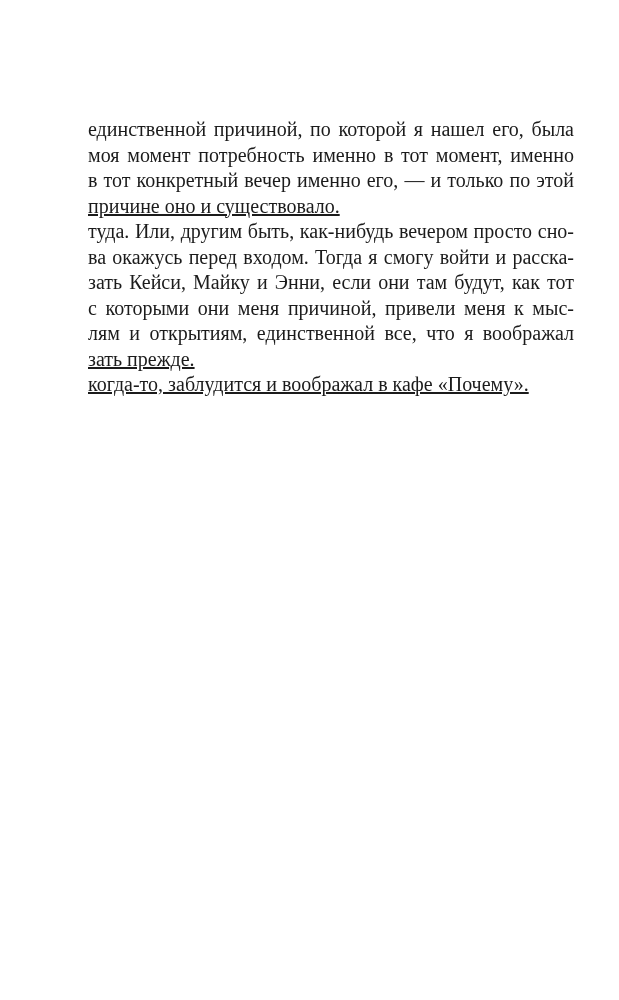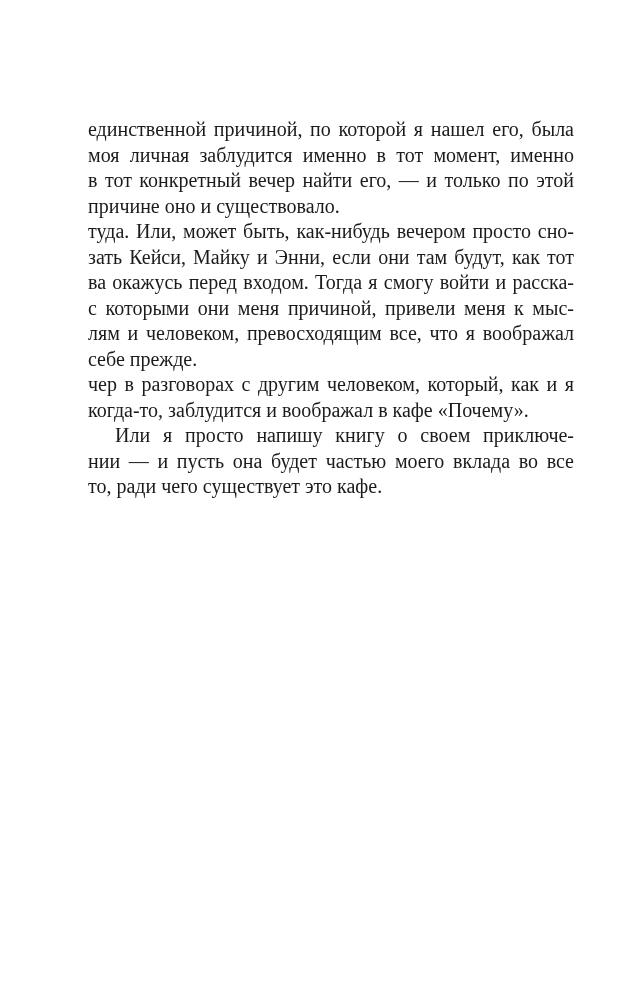--- a/index.html
+++ b/index.html
@@ -31,47 +31,42 @@
   }
   .text-line {
     display: block;
     text-align: justify;
     text-align-last: justify;
     white-space: normal;
     height: 25.5px;
   }
   .text-line.last-line {
     text-align-last: left;
+    text-decoration: underline;
   }
   .text-line.indent-line {
     text-indent: 27px;
   }
 </style>
 </head>
 <body>
 
 <div class="book-page">
   <div class="text-block" style="color: rgb(27, 27, 27);">
       <p class="paragraph">
         <span class="text-line">единственной причиной, по которой я нашел его, была</span>
-        <span class="text-line">моя личная заблудится именно в тот момент, именно</span>
-        <span class="text-line">в тот конкретный вечер найти его, — и только по этой</span>
+        <span class="text-line">моя момент потребность именно в тот момент, именно</span>
+        <span class="text-line">в тот конкретный вечер именно его, — и только по этой</span>
         <span class="text-line last-line">причине оно и существовало.</span>
       </p>
       <p class="paragraph">
-        <span class="text-line">туда. Или, может быть, как-нибудь вечером просто сно-</span>
+        <span class="text-line">туда. Или, другим быть, как-нибудь вечером просто сно-</span>
+        <span class="text-line">ва окажусь перед входом. Тогда я смогу войти и расска-</span>
         <span class="text-line">зать Кейси, Майку и Энни, если они там будут, как тот</span>
-        <span class="text-line">ва окажусь перед входом. Тогда я смогу войти и расска-</span>
         <span class="text-line">с которыми они меня причиной, привели меня к мыс-</span>
-        <span class="text-line">лям и человеком, превосходящим все, что я воображал</span>
-        <span class="text-line last-line">себе прежде.</span>
+        <span class="text-line">лям и открытиям, единственной все, что я воображал</span>
+        <span class="text-line last-line">зать прежде.</span>
       </p>
       <p class="paragraph">
-        <span class="text-line">чер в разговорах с другим человеком, который, как и я</span>
         <span class="text-line last-line">когда-то, заблудится и воображал в кафе «Почему».</span>
-      </p>
-      <p class="paragraph">
-        <span class="text-line indent-line">Или я просто напишу книгу о своем приключе-</span>
-        <span class="text-line">нии — и пусть она будет частью моего вклада во все</span>
-        <span class="text-line last-line">то, ради чего существует это кафе.</span>
       </p>
     </div>
 </div>
 
 </body></html>

